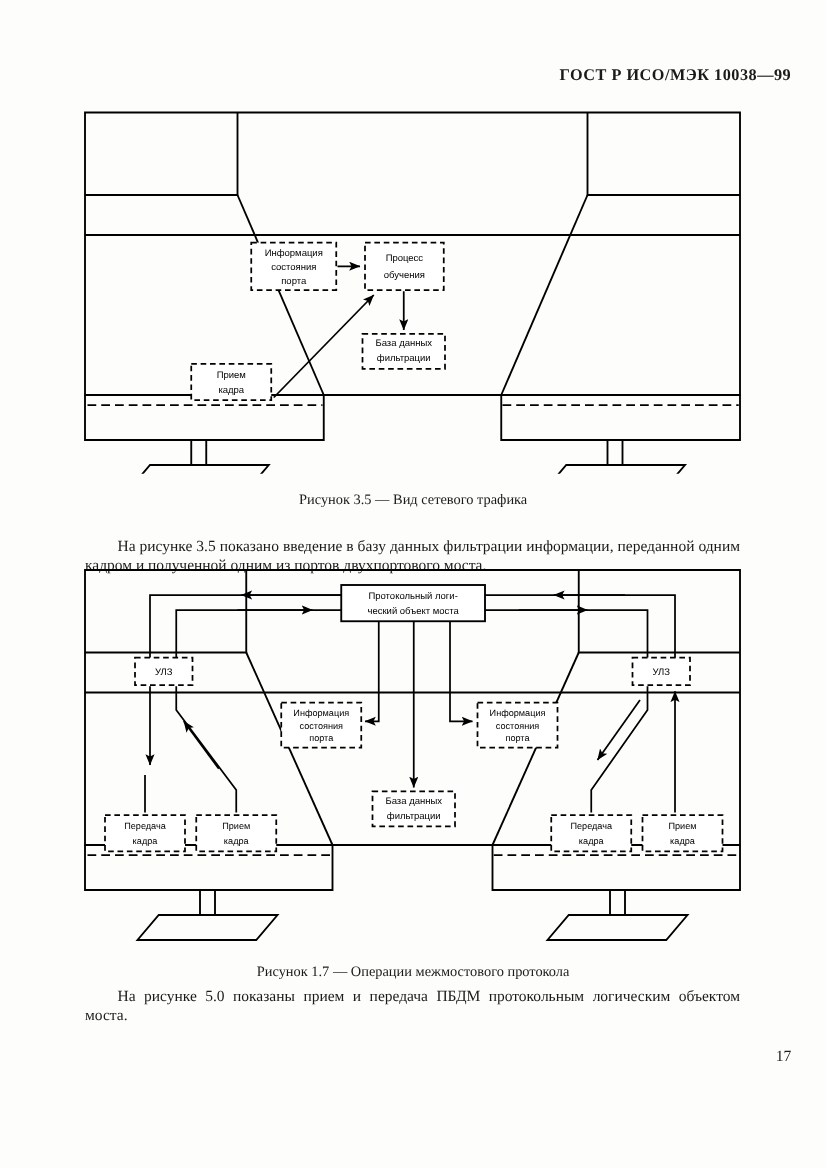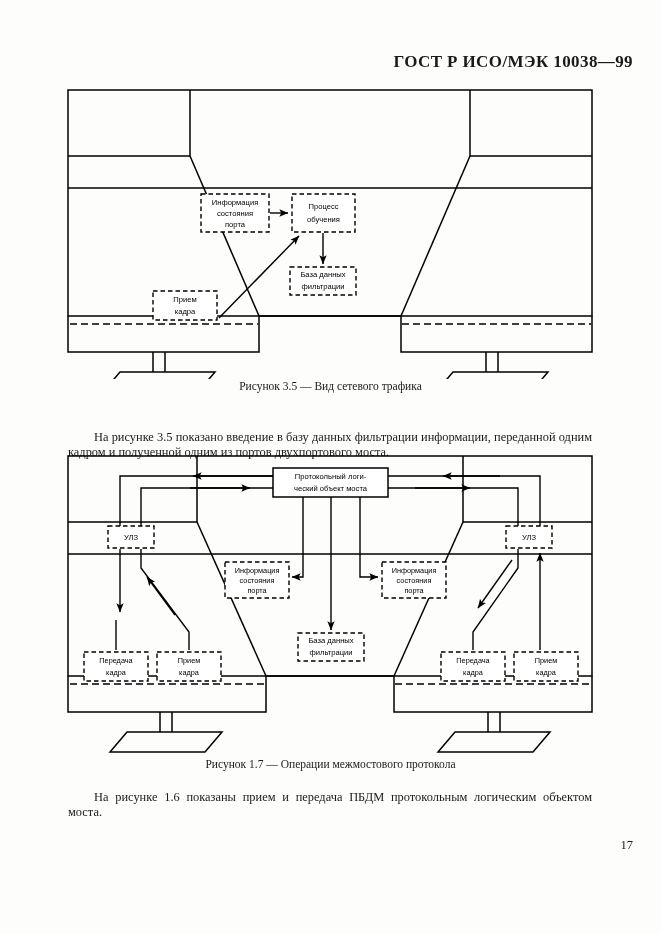--- a/index.html
+++ b/index.html
@@ -10,34 +10,35 @@
     color: #1a1a1a;
     position: relative;
     overflow: hidden;
   }
   .page { position:absolute; inset:0; }
 
   .std-header {
     position:absolute; top:52px; right:28px;
     font-family: "Liberation Serif", serif;
     font-weight: bold;
-    font-size: 17px;
+    font-size: 13px;
     letter-spacing: 0.4px;
     white-space: nowrap;
   }
 
   .figure { position:absolute; left:0; width:661px; }
   #figure-1 { top:84px; height:290px; }
   #figure-2 { top:450px; height:300px; }
 
   .caption {
     position:absolute; left:0; width:661px;
     text-align:center;
     font-size:11.5px;
     font-family:"Liberation Serif", serif;
+    margin-top:14px;
   }
   #caption-1 { top:380px; }
   #caption-2 { top:758px; }
 
   .body-text {
     position:absolute;
     left:68px; width:524px;
     font-size:12.4px;
     line-height:15px;
     text-align:justify;
@@ -270,17 +271,17 @@
 
         <path d="M518,99 L518,118 L473,182 L473,200"></path>
         <path d="M512,110 L478,158" marker-end="url(#ah2)"></path>
         <path d="M540,200 L540,103" marker-end="url(#ah2)"></path>
       </g>
     </svg>
   </div>
 
   <div class="caption" id="caption-2">Рисунок 1.7 — Операции межмостового протокола</div>
 
-  <div class="body-text" id="para-2">На рисунке 1.6 показаны прием и передача ПБДМ протокольным логическим объектом моста.</div>
+  <div class="body-text" id="para-2">На рисунке 5.0 показаны прием и передача ПБДМ протокольным логическим объектом моста.</div>
 
   <div class="page-number">17</div>
 
 </div>
 
 </body></html>

